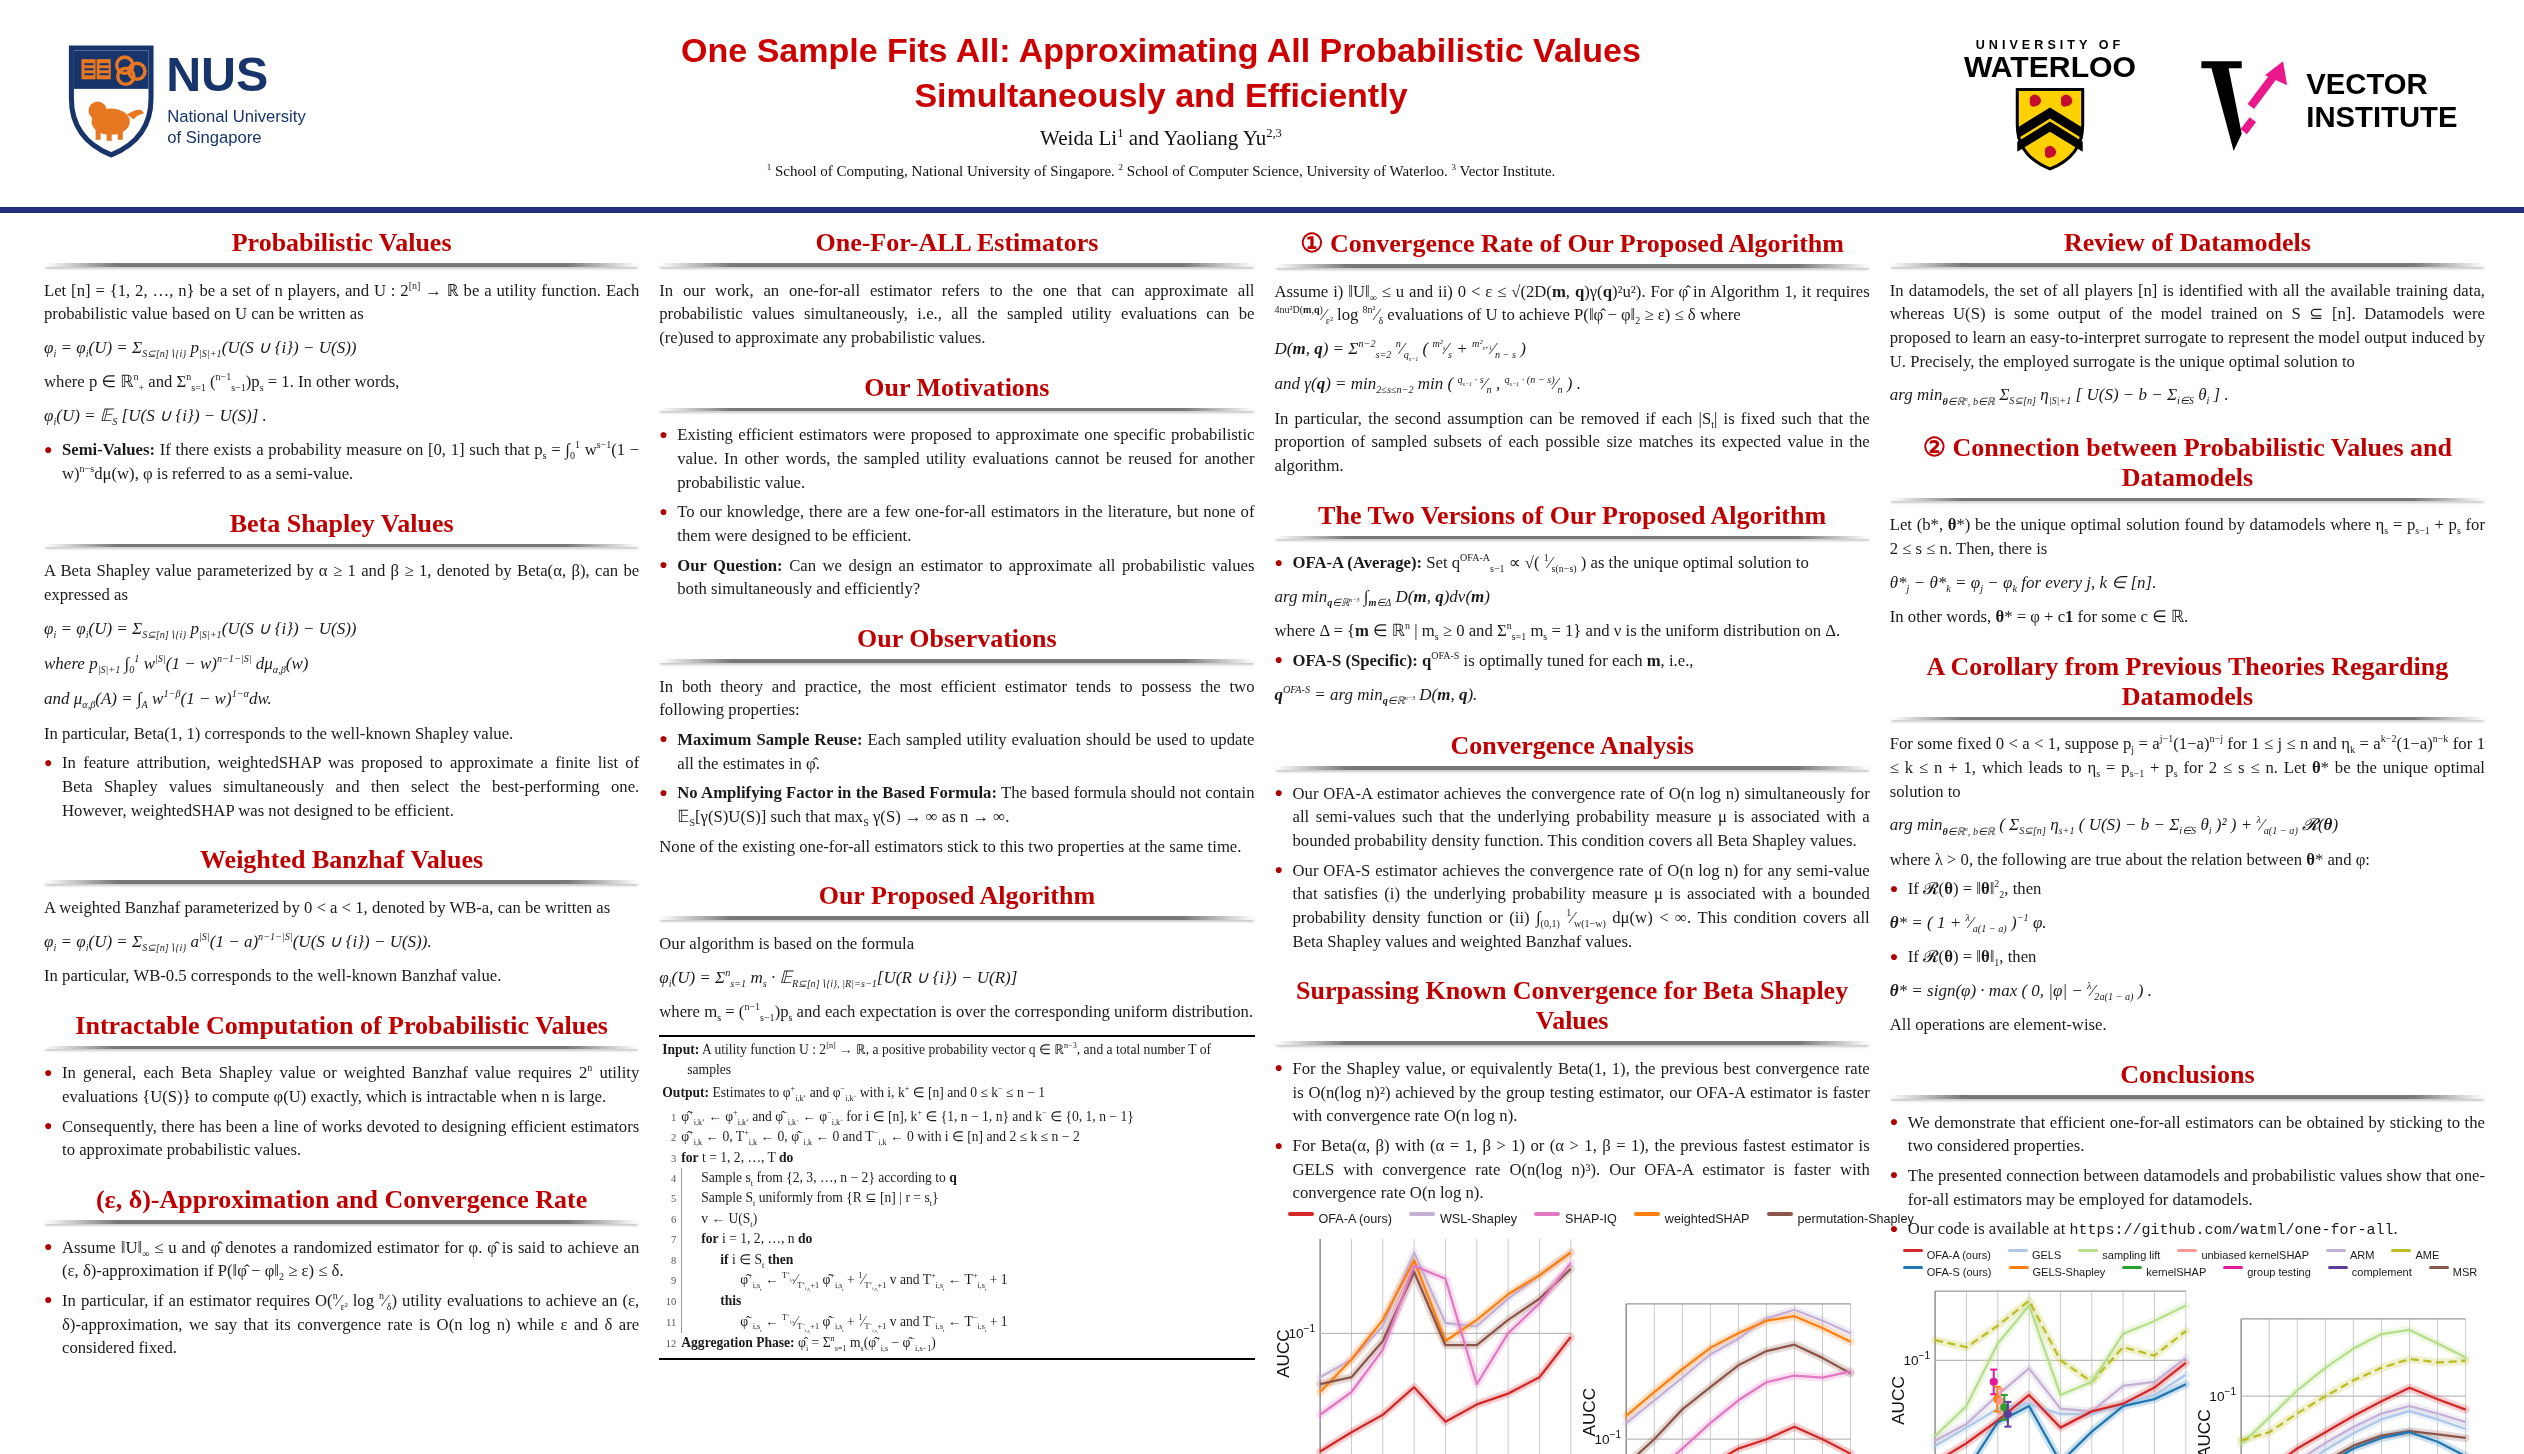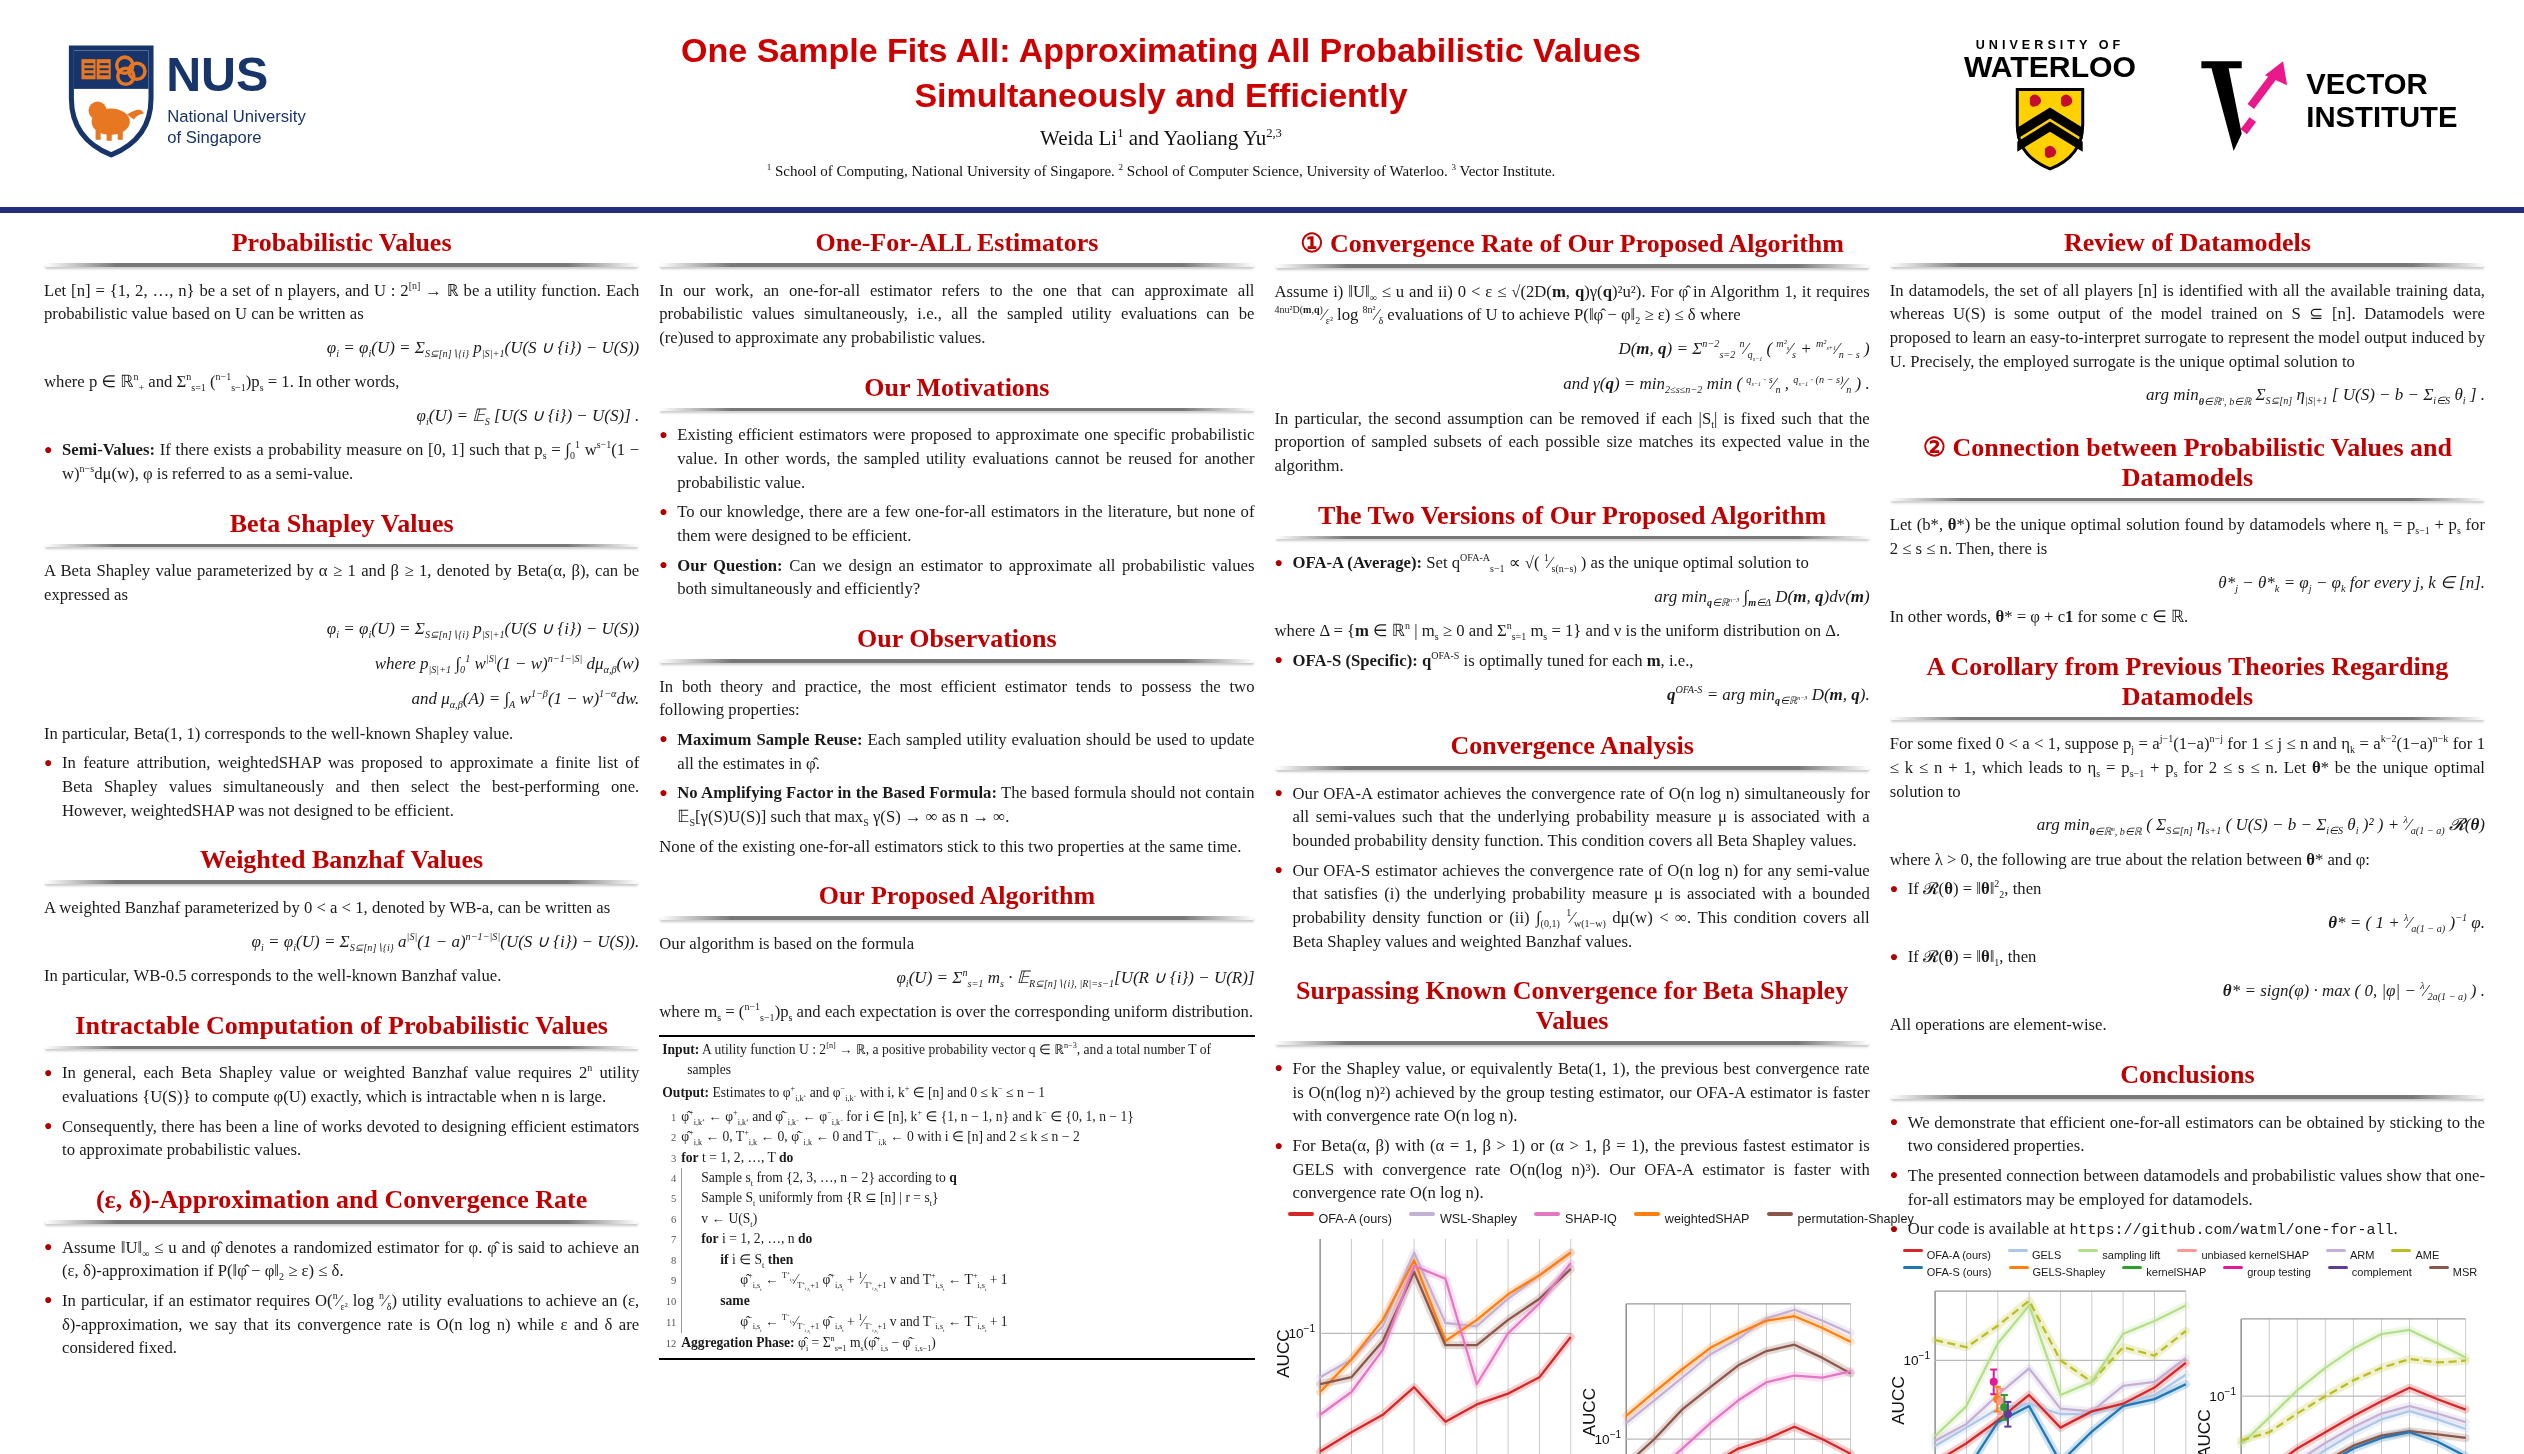--- a/index.html
+++ b/index.html
@@ -19,21 +19,21 @@
   .column{flex:1;min-width:0;}
   .section{margin-bottom:23px;}
   .sec-title{font-size:26px;font-weight:bold;color:#c00000;text-align:center;margin:0 0 5px 0;}
   .sec-rule{height:3.5px;margin:0 1px 12px 1px;border-radius:2px;
     background:linear-gradient(to right,rgba(120,120,120,0),rgba(105,105,105,.9) 12%,rgba(105,105,105,.9) 88%,rgba(120,120,120,0));
     box-shadow:0 2px 2.5px rgba(0,0,0,.22);}
   .para{font-size:16.7px;line-height:1.42;margin:4px 0;text-align:justify;}
   .bullet{display:flex;font-size:16.7px;line-height:1.42;margin:6px 0;}
   .dot{color:#b00000;flex:none;width:18px;font-size:14px;padding-top:1.5px;}
   .btext{flex:1;text-align:justify;}
-  .math{font-size:17px;font-style:italic;text-align:right;margin:9px 0;line-height:1.55;}
+  .math{font-size:17px;font-style:italic;text-align:left;margin:9px 0;line-height:1.55;}
   sub,sup{font-size:60%;line-height:0;}
   .mono{font-family:"Liberation Mono",monospace;font-style:normal;font-size:15px;}
   b{font-weight:bold;}
   
   .algo{border-top:2px solid #000;border-bottom:2px solid #000;font-size:13.6px;line-height:1.5;margin-top:11px;}
   .algo-title{border-bottom:1px solid #000;padding:4px 3px;font-size:14.6px;}
   .algo-io{padding:3px 3px 0 28px;text-indent:-25px;text-align:left;}
   .algo-body{padding:3px 0 5px 0;}
   .algo-line{display:flex;align-items:baseline;}
   .algo-no{width:17px;flex:none;color:#555;font-size:10.6px;text-align:right;padding-right:5px;}
@@ -261,21 +261,21 @@
               <div class="algo-line">
                 <span class="algo-no">8</span>
                 <span class="algo-content" style="padding-left: 38px; border-left: 1px solid rgb(153, 153, 153);"><b>if</b> i ∈ S<sub>t</sub> <b>then</b></span>
               </div>
               <div class="algo-line">
                 <span class="algo-no">9</span>
                 <span class="algo-content" style="padding-left: 58px; border-left: 1px solid rgb(153, 153, 153);">φ̂<sup>+</sup><sub>i,s<sub>t</sub></sub> ← <sup>T⁺<sub>i,s<sub>t</sub></sub></sup>⁄<sub>T⁺<sub>i,s<sub>t</sub></sub>+1</sub> φ̂<sup>+</sup><sub>i,s<sub>t</sub></sub> + <sup>1</sup>⁄<sub>T⁺<sub>i,s<sub>t</sub></sub>+1</sub> v and T<sup>+</sup><sub>i,s<sub>t</sub></sub> ← T<sup>+</sup><sub>i,s<sub>t</sub></sub> + 1</span>
               </div>
               <div class="algo-line">
                 <span class="algo-no">10</span>
-                <span class="algo-content" style="padding-left: 38px; border-left: 1px solid rgb(153, 153, 153);"><b>same</b></span>
+                <span class="algo-content" style="padding-left: 38px; border-left: 1px solid rgb(153, 153, 153);"><b>this</b></span>
               </div>
               <div class="algo-line">
                 <span class="algo-no">11</span>
                 <span class="algo-content" style="padding-left: 58px; border-left: 1px solid rgb(153, 153, 153);">φ̂<sup>−</sup><sub>i,s<sub>t</sub></sub> ← <sup>T⁻<sub>i,s<sub>t</sub></sub></sup>⁄<sub>T⁻<sub>i,s<sub>t</sub></sub>+1</sub> φ̂<sup>−</sup><sub>i,s<sub>t</sub></sub> + <sup>1</sup>⁄<sub>T⁻<sub>i,s<sub>t</sub></sub>+1</sub> v and T<sup>−</sup><sub>i,s<sub>t</sub></sub> ← T<sup>−</sup><sub>i,s<sub>t</sub></sub> + 1</span>
               </div>
               <div class="algo-line">
                 <span class="algo-no">12</span>
                 <span class="algo-content" style="padding-left: 0px;"><b>Aggregation Phase:</b> φ̂<sub>i</sub> = Σ<sup>n</sup><sub>s=1</sub> m<sub>s</sub>(φ̂<sup>+</sup><sub>i,s</sub> − φ̂<sup>−</sup><sub>i,s−1</sub>)</span>
               </div>
             </div>

